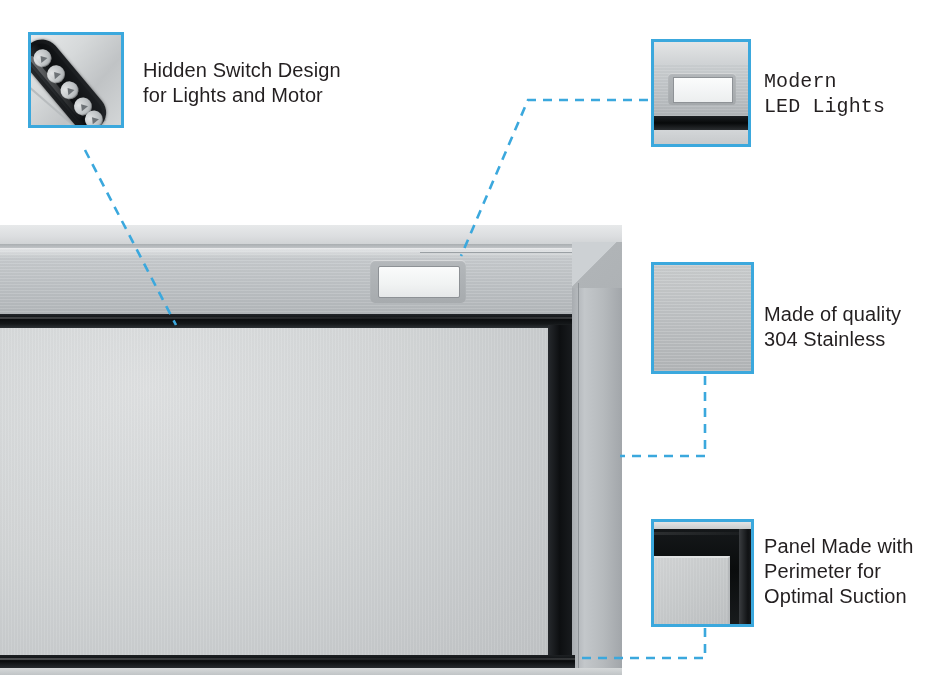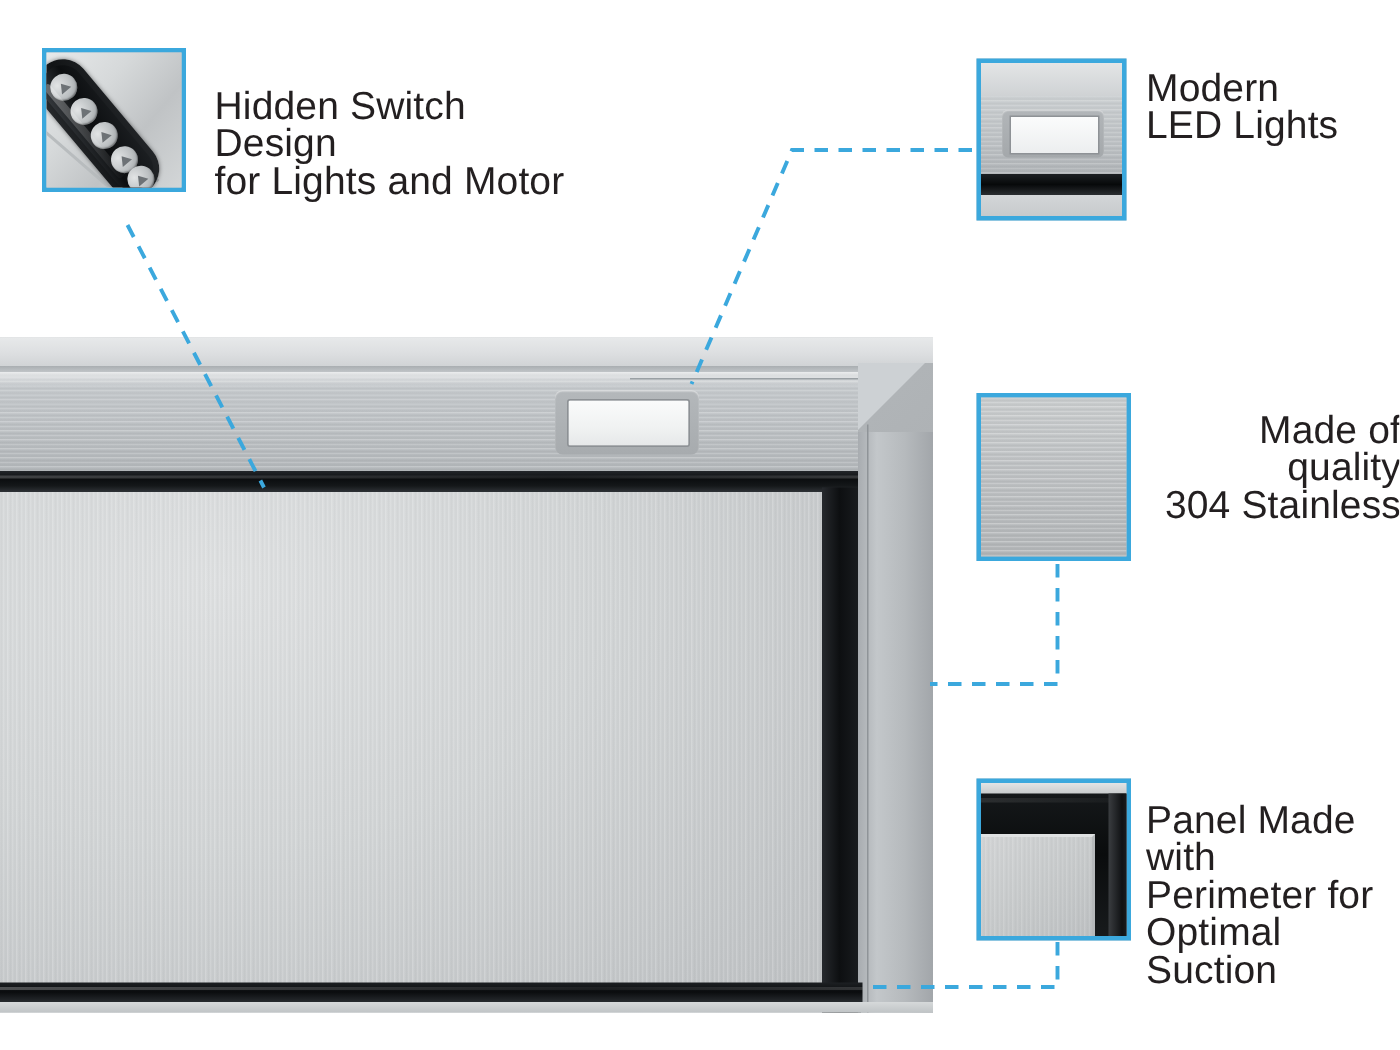--- a/index.html
+++ b/index.html
@@ -211,21 +211,21 @@
   .callout-thumb {
     position: absolute;
     box-sizing: border-box;
     border: 3px solid #3ba8dd;
     overflow: hidden;
     background: #c6c9cb;
   }
   .callout-text {
     position: absolute;
     color: #231f20;
-    font-size: 26px;
+    font-size: 20px;
     line-height: 25px;
     white-space: pre-line;
     letter-spacing: 0.1px;
   }
 
   
   #thumb-switch { left: 28px; top: 32px; width: 96px; height: 96px; }
   .sw-bg {
     position: absolute; left: -4px; top: -4px; width: 104px; height: 104px;
     background: linear-gradient(130deg, #e9ebec 0%, #d6d9da 34%, #c0c3c5 60%, #d9dcdd 100%);
@@ -432,29 +432,29 @@
 
   <div class="callout">
     <div class="callout-thumb" id="thumb-led">
       <div class="led-top"></div>
       <div class="led-band"></div>
       <div class="led-lamp"></div>
       <div class="led-lamp-inner"></div>
       <div class="led-dark"></div>
       <div class="led-bottom"></div>
     </div>
-    <div class="callout-text" style="left:764px; top:46px; width:160px;">Modern
+    <div class="callout-text" style="left:764px; top:69px; width:160px;font-family:Liberation Mono, monospace;">Modern
 LED Lights</div>
   </div>
 
   <div class="callout">
     <div class="callout-thumb" id="thumb-steel">
       <div class="steel-fill"></div>
     </div>
-    <div class="callout-text" style="left:764px; top:274px; width:170px;text-align:right;">Made of quality
+    <div class="callout-text" style="left:764px; top:302px; width:170px;">Made of quality
 304 Stainless</div>
   </div>
 
   <div class="callout">
     <div class="callout-thumb" id="thumb-panel">
       <div class="pd-flange-top"></div>
       <div class="pd-dark"></div>
       <div class="pd-dark-sheen"></div>
       <div class="pd-rightstile"></div>
       <div class="pd-door"></div>

